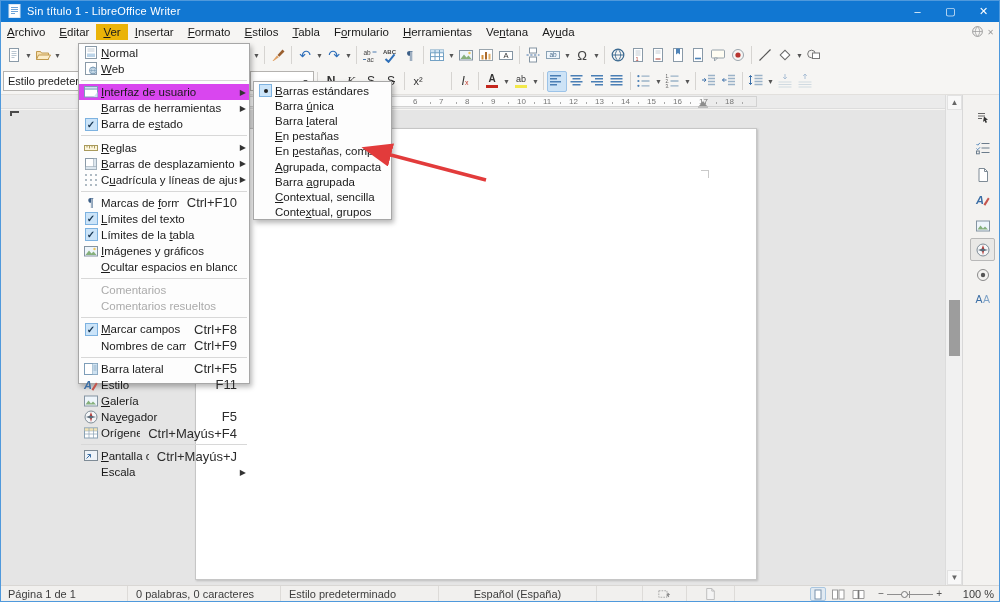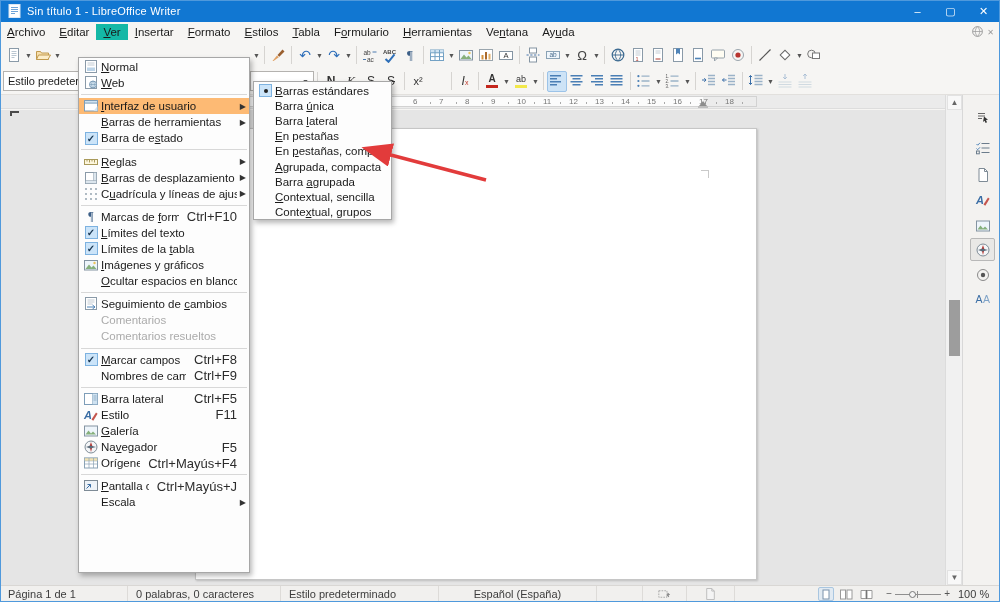--- a/index.html
+++ b/index.html
@@ -11,21 +11,21 @@
   
   .titlebar{position:absolute;left:0;top:0;width:1000px;height:22px;background:#1177d2;display:flex;align-items:center;color:#fff;font-size:11px;}
   .titlebar .appicon{margin:0 6px 0 8px;display:flex;}
   .titlebar .title{flex:1;letter-spacing:.2px;}
   .winbtns{display:flex;height:22px;}
   .winbtn{width:33px;height:22px;display:flex;align-items:center;justify-content:center;font-size:11px;color:#fff;}
 
   
   .menubar{position:absolute;left:0;top:22px;width:1000px;height:20px;background:#f6f5f3;display:flex;align-items:center;font-size:11.5px;color:#1a1a1a;}
   .mbitem{padding:2px 7px;white-space:nowrap;}
-  .mbitem.active{background:#14b8a6;}
+  .mbitem.active{background:#eab308;}
   .mb-right{margin-left:auto;display:flex;align-items:center;margin-right:6px;gap:3px;color:#777;}
 
   
   .tb{position:absolute;left:0;width:1000px;background:#f6f5f3;}
   .tb-std{top:42px;height:26px;}
   .tb-fmt{top:68px;height:27px;border-bottom:1px solid #e2e0dd;}
   .tgroup{position:absolute;top:2px;display:flex;align-items:center;height:22px;}
   .ticon{width:20px;height:21px;display:flex;align-items:center;justify-content:center;flex:none;}
   .ticon.active{background:#cde3f6;border:1px solid #9cc3e8;border-radius:2px;}
   .ticon.disabled{opacity:.4;}
@@ -66,28 +66,28 @@
   .sseg.center{justify-content:center;}
   .sseg.grow{flex:1;border-right:none;justify-content:flex-end;gap:4px;padding-right:6px;}
   .vlicon{display:flex;align-items:center;justify-content:center;width:16px;height:14px;}
   .vlicon.active{background:#e1eaf2;border:1px solid #a9c6e0;border-radius:2px;}
   .zslider{display:flex;align-items:center;gap:3px;margin-left:8px;}
   .ztrack{position:relative;width:46px;height:9px;}
   .ztrack .line{position:absolute;left:0;right:0;top:4px;height:1px;background:#8f8f8f;}
   .ztrack .notch{position:absolute;left:22px;top:1px;width:1px;height:7px;background:#8f8f8f;}
   .ztrack .handle{position:absolute;left:14px;top:1px;width:7px;height:7px;border-radius:50%;background:#f4f4f4;border:1px solid #777;}
   .zpm{font-size:10px;color:#555;line-height:1;}
-  .ztext{min-width:36px;text-align:left;margin-left:4px;}
+  .ztext{min-width:36px;text-align:right;margin-left:12px;}
 
   
   .popup{position:absolute;background:#fdfdfd;border:1px solid #a7a7a7;box-shadow:2px 3px 5px rgba(0,0,0,.28);z-index:50;font-size:11.5px;color:#1a1a1a;padding:1px 0;}
-  #view-menu{left:78px;top:57px;width:172px;height:516px;}
+  #view-menu{left:78px;top:43px;width:172px;height:341px;}
   #ui-submenu{left:253px;top:81px;width:139px;height:139px;}
   .mrow{display:flex;align-items:center;height:16.1px;padding:0 3px 0 2px;}
-  .mrow.hl{background:#fdba74;}
+  .mrow.hl{background:#d946ef;}
   .mrow.dis{color:#ababab;}
   .mico{width:20px;height:15px;display:flex;align-items:center;justify-content:center;flex:none;}
   .mlabel{flex:1;white-space:nowrap;overflow:hidden;}
   .msc{margin-left:8px;color:#2c2c2c;font-size:13px;}
   .marrow{width:9px;text-align:right;font-size:8px;color:#333;flex:none;}
   .msep{border-top:1px solid #d8d8d8;margin:3px 2px;}
   .mcheck{width:13px;height:13px;background:#cbe4f9;border:1px solid #7db2e0;display:flex;align-items:center;justify-content:center;font-size:10px;font-weight:bold;color:#17344f;}
   .srow{display:flex;align-items:center;height:15.2px;padding:0 4px 0 2px;}
   .sico{width:19px;height:14px;display:flex;align-items:center;justify-content:center;flex:none;}
   .mradio{width:13px;height:13px;background:#cbe4f9;border:1px solid #7db2e0;display:flex;align-items:center;justify-content:center;}
@@ -670,31 +670,20 @@
         </span>
         <span class="mlabel"><u>I</u>mágenes y gráficos</span>
         <span class="marrow"></span>
       </div>
       <div class="mrow">
         <span class="mico"></span>
         <span class="mlabel"><u>O</u>cultar espacios en blanco</span>
         <span class="marrow"></span>
       </div>
       <div class="msep"></div>
-      <div class="mrow">
-        <span class="mico">
-          <svg width="16" height="16" viewBox="0 0 16 16">
-            <rect x="2.5" y="1.5" width="11" height="12" fill="#fff" stroke="#8a9aa8"></rect>
-            <path d="M4.5 4h7M4.5 6h7M4.5 8h5" stroke="#c3ccd4"></path>
-            <path d="M4 11h8m-2.5-2l2.5 2-2.5 2" stroke="#4f84b8" fill="none"></path>
-          </svg>
-        </span>
-        <span class="mlabel">Seguimiento de <u>c</u>ambios</span>
-        <span class="marrow"></span>
-      </div>
       <div class="mrow dis">
         <span class="mico"></span>
         <span class="mlabel">Comentarios</span>
         <span class="marrow"></span>
       </div>
       <div class="mrow dis">
         <span class="mico"></span>
         <span class="mlabel">Comentarios resueltos</span>
         <span class="marrow"></span>
       </div>

